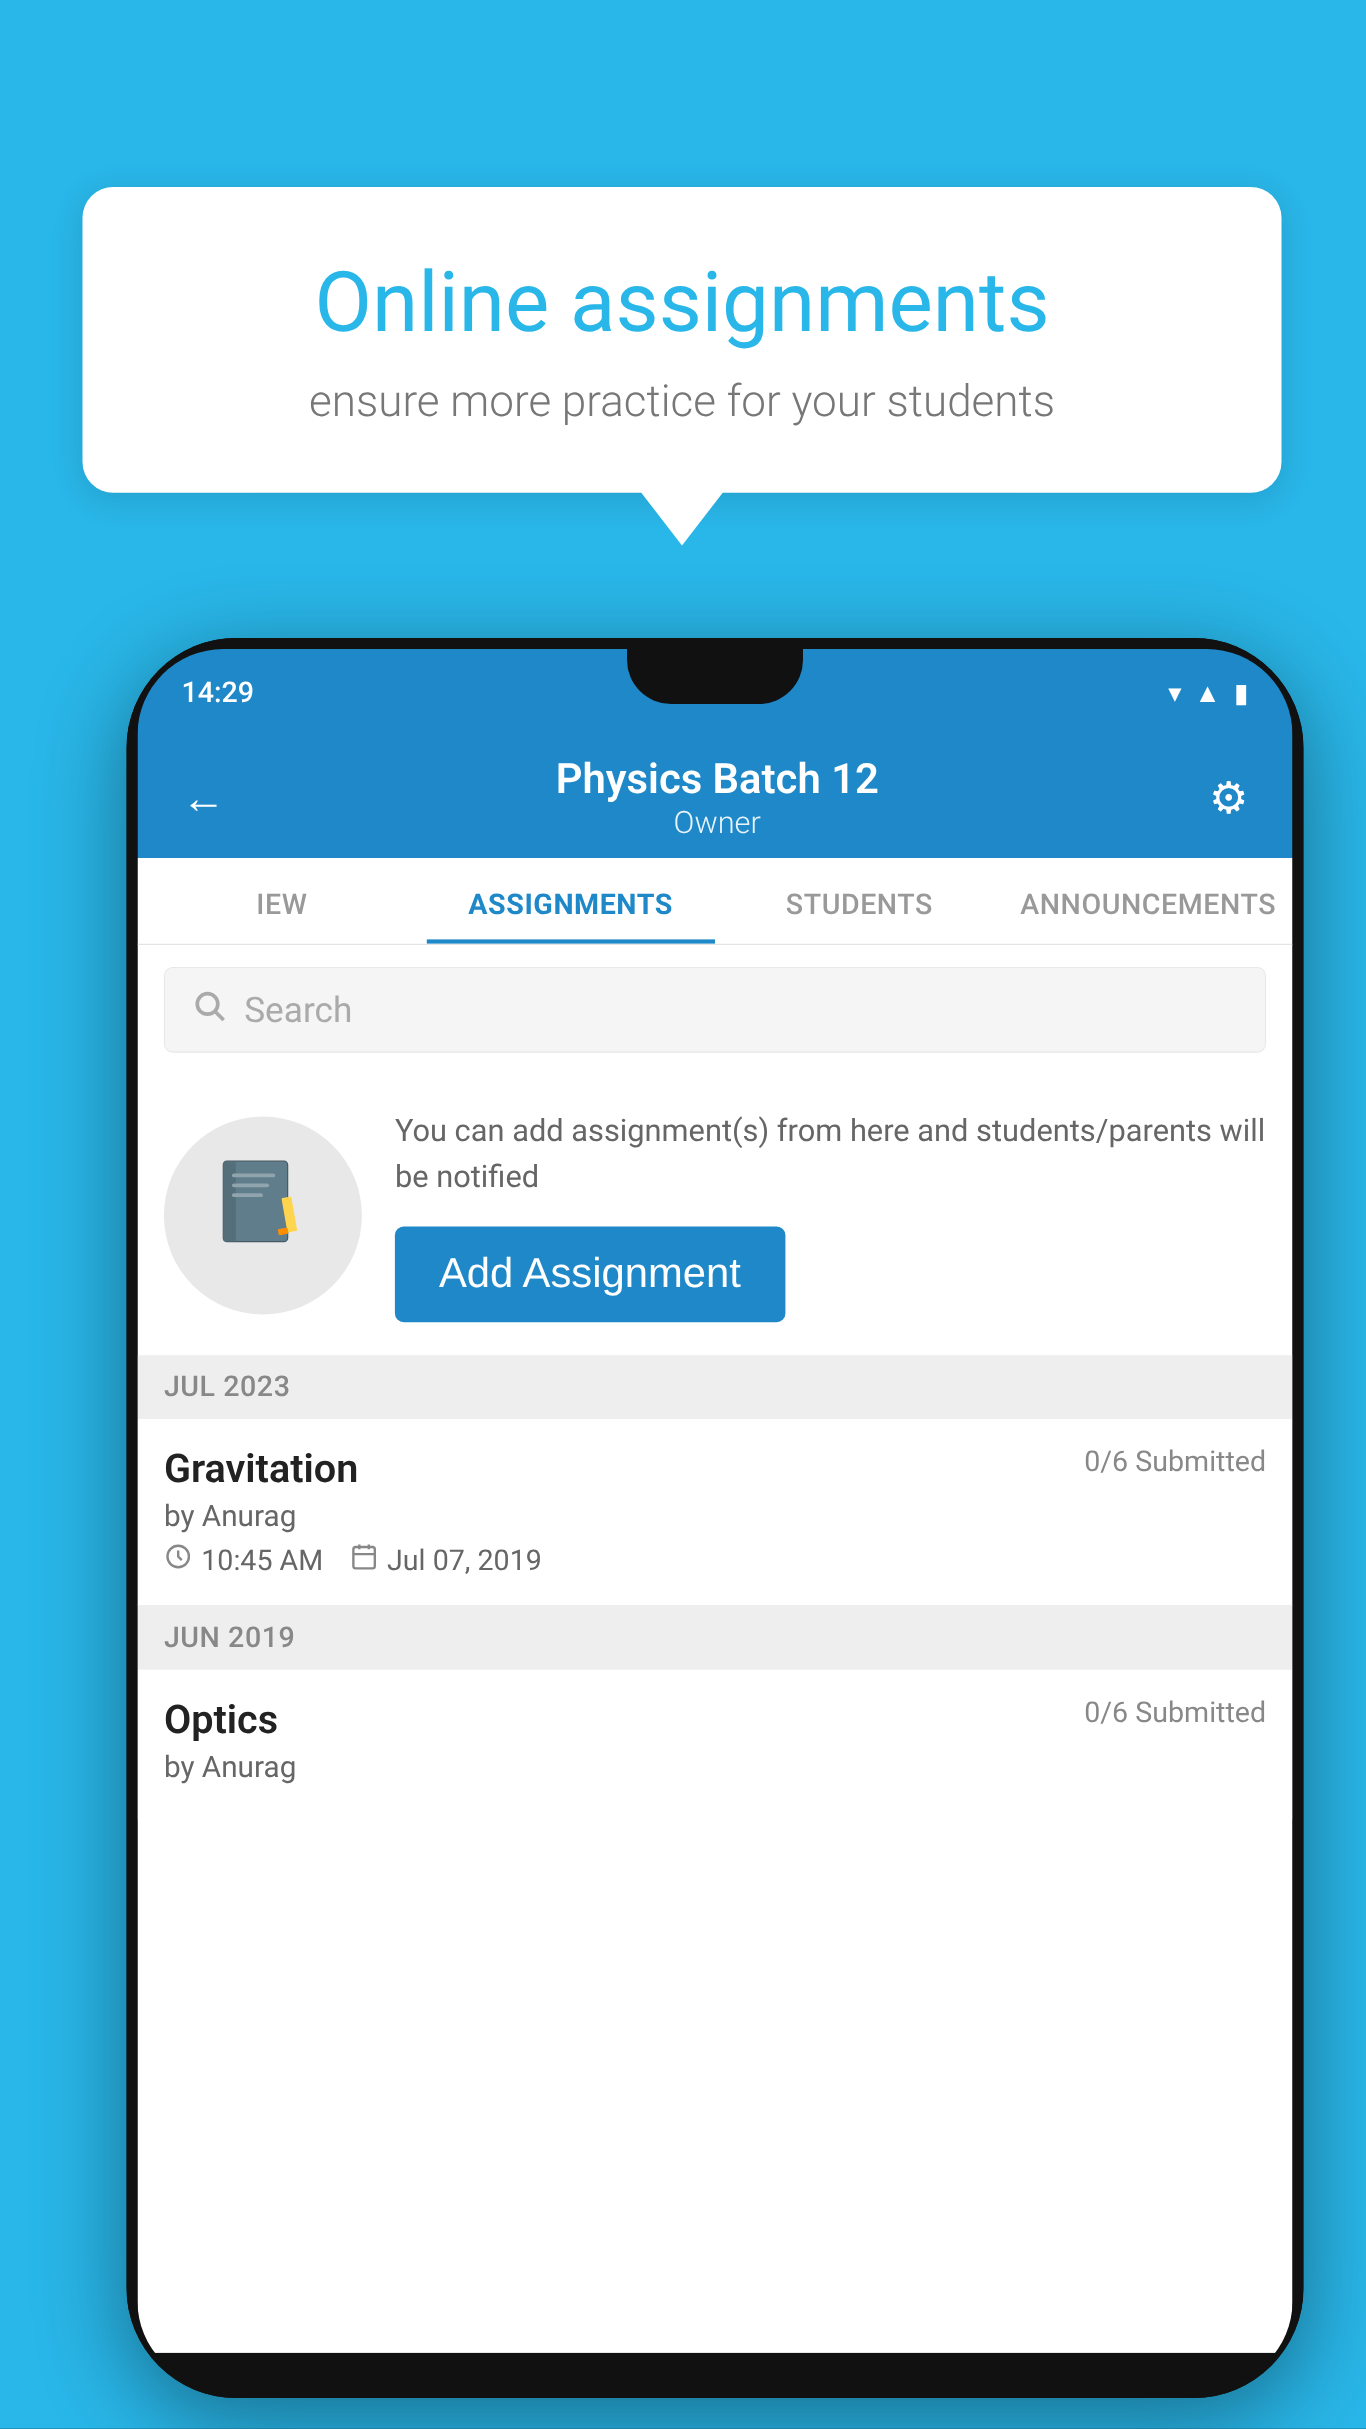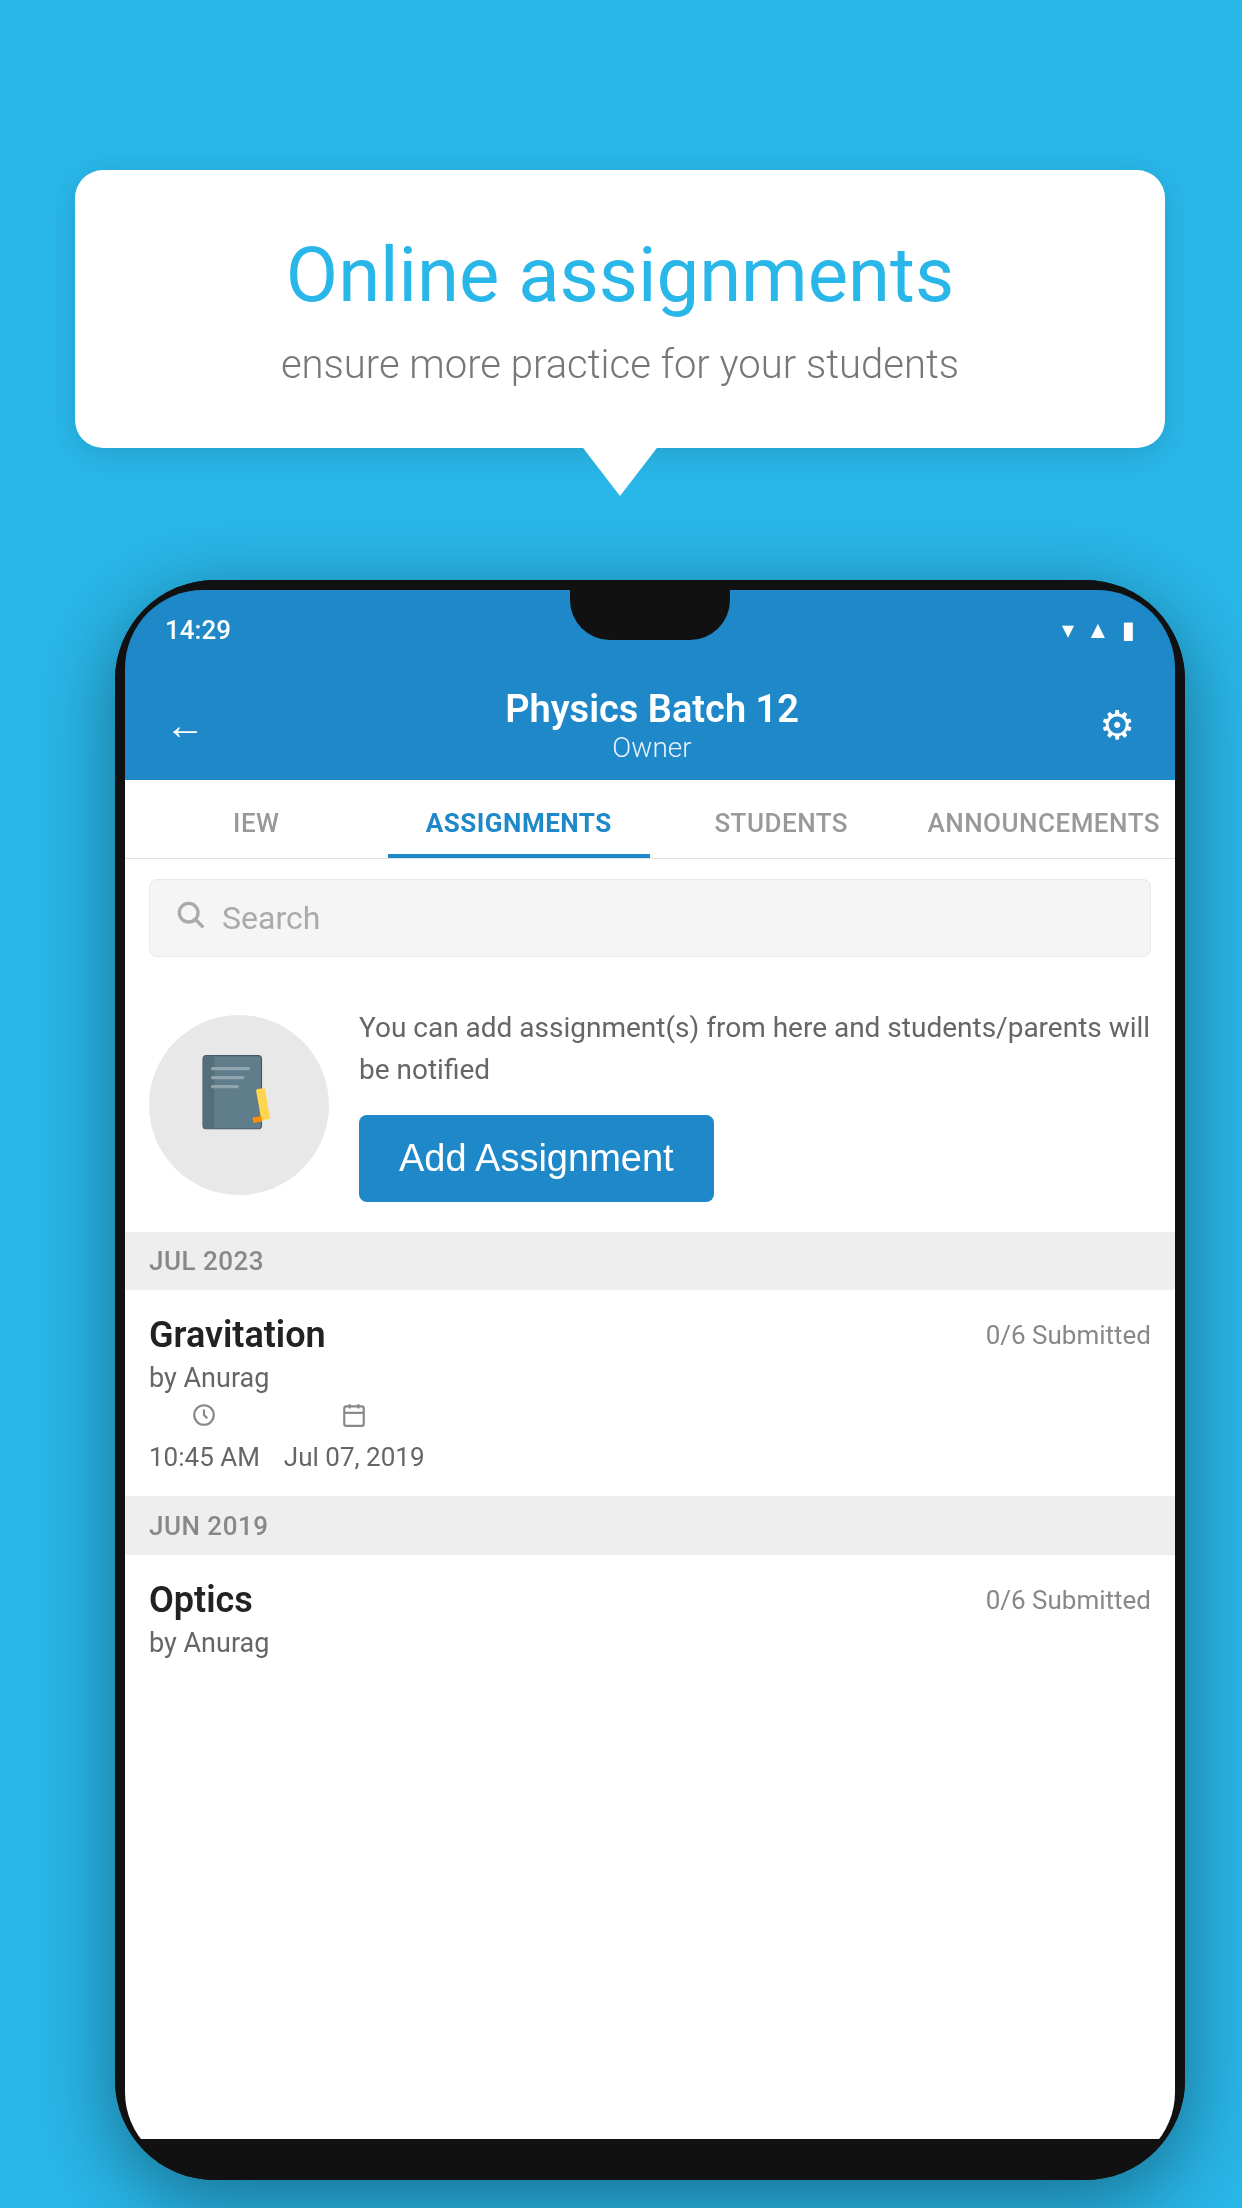--- a/index.html
+++ b/index.html
@@ -270,21 +270,21 @@
     
     .assignment-item {
       padding: 24px 24px;
       border-bottom: 1px solid #eeeeee;
       background: white;
     }
 
     .assignment-item-header {
       display: flex;
       justify-content: space-between;
-      align-items: center;
+      align-items: flex-start;
       margin-bottom: 6px;
     }
 
     .assignment-name {
       font-size: 36px;
       font-weight: 600;
       color: #222;
     }
 
     .assignment-submitted {
@@ -303,21 +303,20 @@
       align-items: center;
       gap: 24px;
       font-size: 26px;
       color: #666;
     }
 
     .meta-item {
       display: flex;
       align-items: center;
       gap: 8px;
-      flex-direction: column;
     }
 
     .meta-icon {
       font-size: 26px;
       color: #888;
     }
 
     .assignment-item-bottom {
       padding: 24px 24px;
       background: white;

